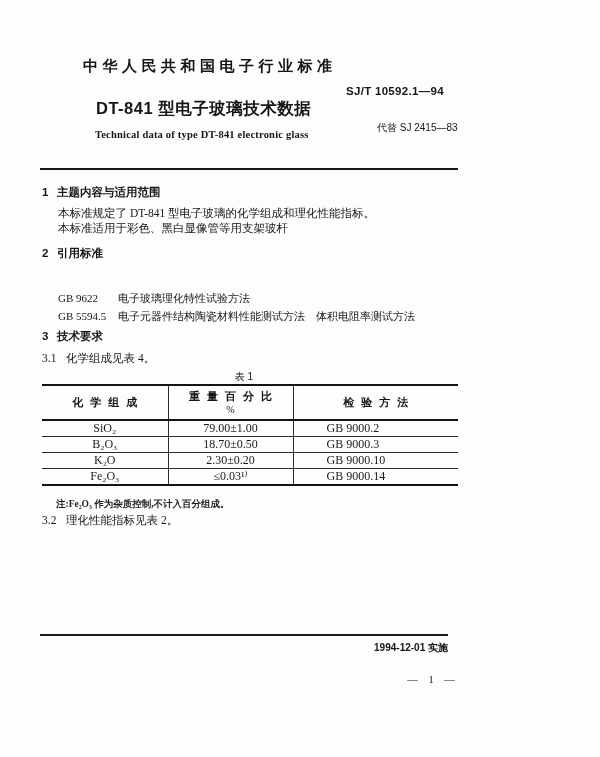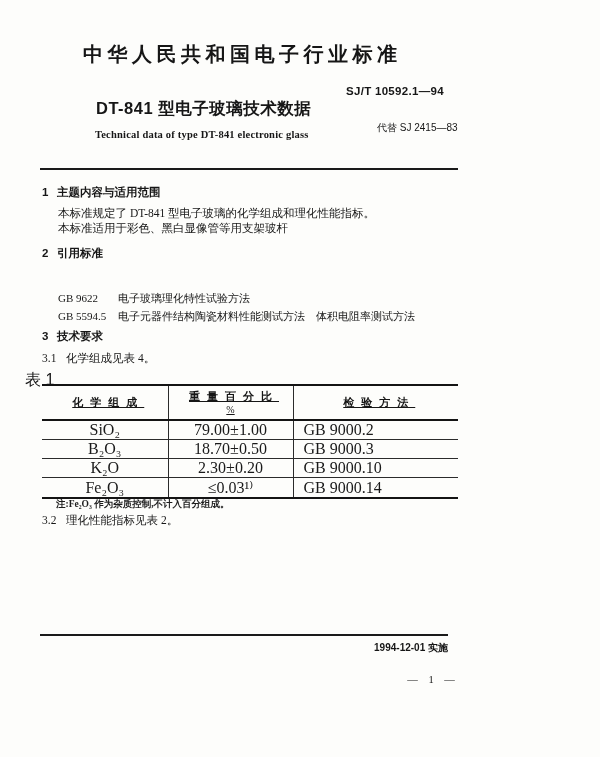--- a/index.html
+++ b/index.html
@@ -10,21 +10,21 @@
     width: 600px;
     height: 757px;
     background: #fdfdfb;
     overflow: hidden;
   }
   .abs { position: absolute; line-height: 1.15; white-space: nowrap; }
   .sans { font-family: "Liberation Sans", "DejaVu Sans", sans-serif; }
   .serif { font-family: "Liberation Serif", "DejaVu Serif", serif; }
   .b { font-weight: bold; }
 
-  .org-line { left: 83px; top: 43px; font-size: 20px; letter-spacing: 4.5px; }
+  .org-line { left: 83px; top: 57px; font-size: 15px; letter-spacing: 4.5px; }
   .std-code { left: 346px; top: 85px; font-size: 11.5px; letter-spacing: 0.3px; }
   .doc-title { left: 96px; top: 99px; font-size: 16.5px; letter-spacing: 0.5px; }
   .replaces { left: 377px; top: 107px; font-size: 10px; margin-top: 15px; }
   .en-title { left: 95px; top: 129px; font-size: 10.5px; letter-spacing: 0.2px; }
 
   .head-rule { left: 40px; top: 168px; width: 418px; height: 2px; background: #1a1a1a; }
   .foot-rule { left: 40px; top: 634px; width: 408px; height: 2px; background: #1a1a1a; }
 
   .sec-head { font-size: 11.5px; }
   .sec-head .num { display: inline-block; width: 15px; }
@@ -36,43 +36,43 @@
   .ref-line { left: 58px; font-size: 11px; }
   .ref-line .code { display: inline-block; width: 60px; }
   .ref-0 { top: 274px; }
   .ref-1 { top: 292px; }
   .ref-2 { top: 310px; }
   .s3-head { left: 42px; top: 330px; }
   .clause .cnum { display: inline-block; width: 24px; }
   .c31 { left: 42px; top: 352px; }
   .c32 { left: 42px; top: 514px; }
 
-  .tbl-caption { left: 25px; top: 371px; width: 404px; font-size: 16px; }
+  .tbl-caption { left: 42px; top: 371px; width: 404px; text-align: center; font-size: 10px; }
   table.t1 {
     position: absolute; left: 42px; top: 384px; width: 416px;
     border-collapse: collapse; table-layout: fixed;
     border-top: 2px solid #141414; border-bottom: 2px solid #141414;
   }
   table.t1 col.c1 { width: 126px; }
   table.t1 col.c2 { width: 125px; }
   table.t1 col.c3 { width: 165px; }
   table.t1 th {
     font-family: "Liberation Sans", "DejaVu Sans", sans-serif;
     font-weight: bold; font-size: 11px; height: 35px;
-    border-bottom: 2px solid #141414; vertical-align: middle; text-align: center; text-decoration: underline;
+    border-bottom: 2px solid #141414; vertical-align: middle; text-align: center;
   }
   table.t1 th .h-line { display: block; letter-spacing: 7px; text-indent: 7px; line-height: 1.25; }
   table.t1 th .h-unit { display: block; font-family: "Liberation Serif", serif; font-weight: normal; font-size: 10px; letter-spacing: 0; line-height: 1.1; }
   table.t1 td {
-    font-size: 16px; height: 16px; vertical-align: middle; text-align: center;
+    font-size: 12px; height: 16px; vertical-align: middle; text-align: center;
     color: #1a1a1a;
   }
   table.t1 .vline { border-right: 1px solid #2b2b2b; }
   table.t1 tr.sep td { border-bottom: 1px solid #2b2b2b; }
-  table.t1 td.method { text-align: left; padding-left: 10px; }
+  table.t1 td.method { text-align: left; padding-left: 33px; }
 
   .tbl-note { left: 56px; top: 499px; font-size: 9.5px; font-weight: 600; color: #1d1d1d; }
 
   .footer-approved { left: 42px; top: 642px; font-size: 11px; }
   .footer-effective { left: 300px; top: 642px; width: 148px; text-align: right; font-size: 10px; }
   .page-num { left: 398px; top: 674px; width: 66px; text-align: center; font-size: 10.5px; word-spacing: 8px; }
 </style>
 </head>
 <body>
 

